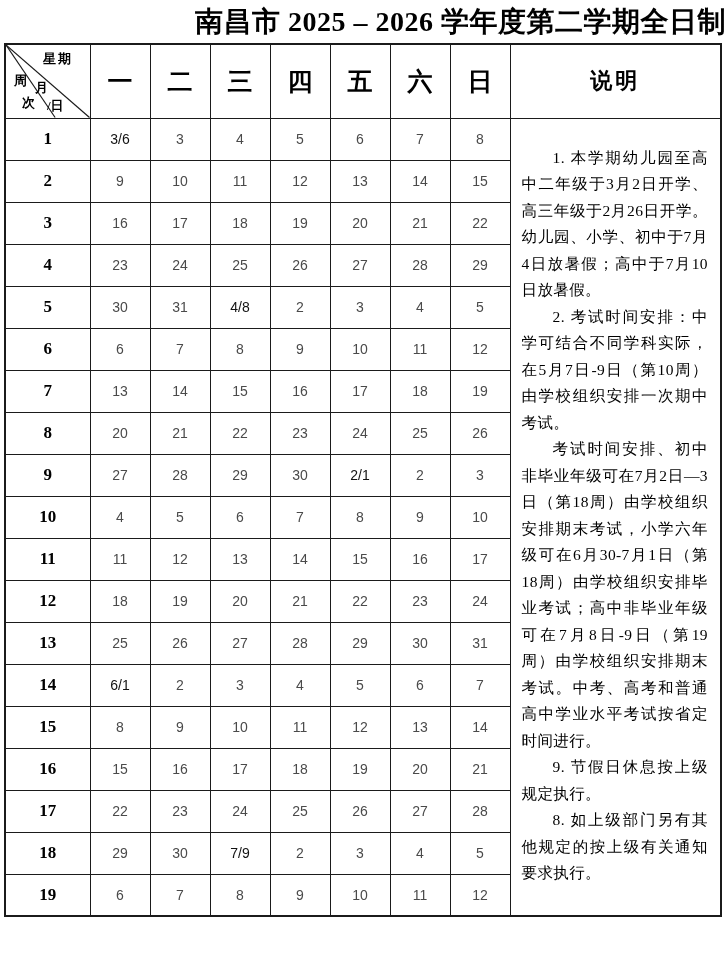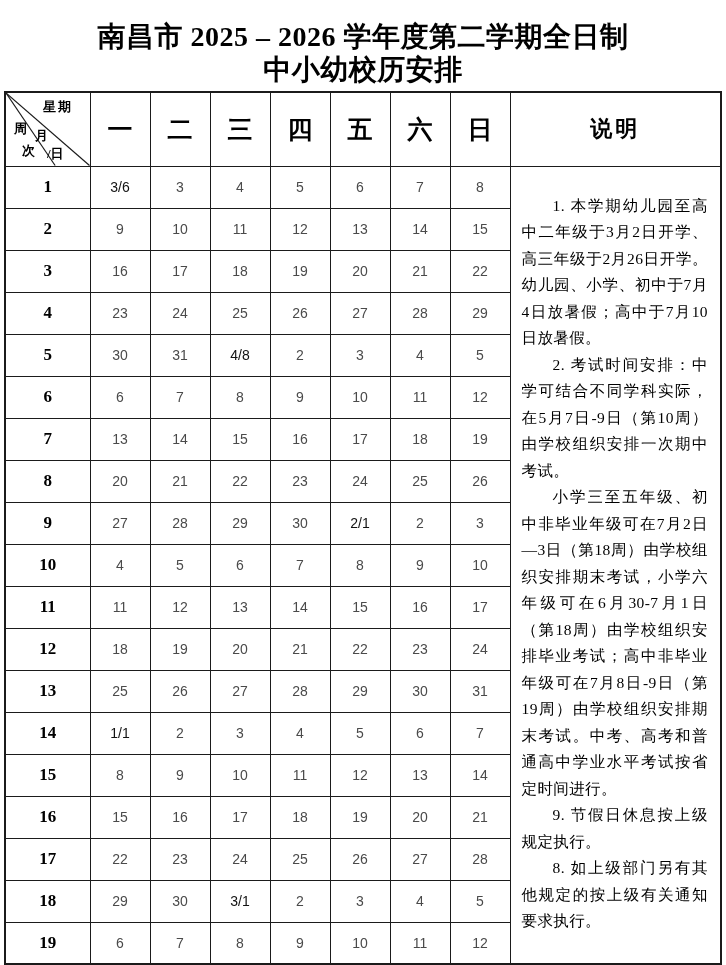--- a/index.html
+++ b/index.html
@@ -1,21 +1,21 @@
 <!DOCTYPE html>
 <html><head>
 <meta charset="utf-8">
 <style>
   html, body { margin:0; padding:0; }
   body {
     width:726px; height:965px; background:#ffffff; color:#000;
     font-family:"Liberation Serif", serif; overflow:hidden;
   }
   .page-title {
-    margin:20px 0 5px; text-align:center; font-weight:bold;
+    margin:5px 0 5px; text-align:right; font-weight:bold;
     font-size:28px; line-height:33px; letter-spacing:0.5px;
     font-family:"Liberation Serif", serif;
   }
   table.calendar {
     border-collapse:collapse; table-layout:fixed;
     width:716px; margin-left:4px; border:2px solid #1b1b1b;
   }
   .calendar th, .calendar td {
     border:1px solid #1b1b1b; padding:0; text-align:center; vertical-align:middle;
   }
@@ -39,21 +39,20 @@
     padding:26px 12px 0 11px; font-size:15.5px; line-height:26.5px;
     font-family:"Liberation Serif", serif;
   }
   td.notes p { margin:0; text-indent:2em; letter-spacing:0.4px; }
 </style>
 </head>
 <body>
 
 <h1 class="page-title">
   <span>南昌市 2025 – 2026 学年度第二学期全日制</span><br>
-  <span>中小幼校历安排</span>
 </h1>
 
 <table class="calendar">
   <colgroup>
     <col style="width:85px">
     <col style="width:60px">
       <col style="width:60px">
       <col style="width:60px">
     <col style="width:60px">
       <col style="width:60px">
@@ -90,21 +89,21 @@
         <td class="date month-start">3/6</td>
         <td class="date">3</td>
         <td class="date">4</td>
         <td class="date">5</td>
         <td class="date">6</td>
         <td class="date">7</td>
         <td class="date">8</td>
         <td class="notes" rowspan="19">
           <p>1. 本学期幼儿园至高中二年级于3月2日开学、高三年级于2月26日开学。幼儿园、小学、初中于7月4日放暑假；高中于7月10日放暑假。</p>
           <p>2. 考试时间安排：中学可结合不同学科实际，在5月7日-9日（第10周）由学校组织安排一次期中考试。</p>
-          <p>小学三至五年级、初中非毕业年级可在7月2日—3日（第18周）由学校组织安排期末考试，小学六年级可在6月30-7月1日（第18周）由学校组织安排毕业考试；高中非毕业年级可在7月8日-9日（第19周）由学校组织安排期末考试。中考、高考和普通高中学业水平考试按省定时间进行。</p>
+          <p>考试时间安排、初中非毕业年级可在7月2日—3日（第18周）由学校组织安排期末考试，小学六年级可在6月30-7月1日（第18周）由学校组织安排毕业考试；高中非毕业年级可在7月8日-9日（第19周）由学校组织安排期末考试。中考、高考和普通高中学业水平考试按省定时间进行。</p>
           <p>9. 节假日休息按上级规定执行。</p>
           <p>8. 如上级部门另有其他规定的按上级有关通知要求执行。</p>
         </td>
       </tr>
       <tr>
         <td class="week">2</td>
         <td class="date">9</td>
         <td class="date">10</td>
         <td class="date">11</td>
         <td class="date">12</td>
@@ -217,21 +216,21 @@
         <td class="date">25</td>
         <td class="date">26</td>
         <td class="date">27</td>
         <td class="date">28</td>
         <td class="date">29</td>
         <td class="date">30</td>
         <td class="date">31</td>
       </tr>
       <tr>
         <td class="week">14</td>
-        <td class="date month-start">1/1</td>
+        <td class="date month-start">6/1</td>
         <td class="date">2</td>
         <td class="date">3</td>
         <td class="date">4</td>
         <td class="date">5</td>
         <td class="date">6</td>
         <td class="date">7</td>
       </tr>
       <tr>
         <td class="week">15</td>
         <td class="date">8</td>
@@ -259,21 +258,21 @@
         <td class="date">24</td>
         <td class="date">25</td>
         <td class="date">26</td>
         <td class="date">27</td>
         <td class="date">28</td>
       </tr>
       <tr>
         <td class="week">18</td>
         <td class="date">29</td>
         <td class="date">30</td>
-        <td class="date month-start">3/1</td>
+        <td class="date month-start">7/9</td>
         <td class="date">2</td>
         <td class="date">3</td>
         <td class="date">4</td>
         <td class="date">5</td>
       </tr>
       <tr>
         <td class="week">19</td>
         <td class="date">6</td>
         <td class="date">7</td>
         <td class="date">8</td>

